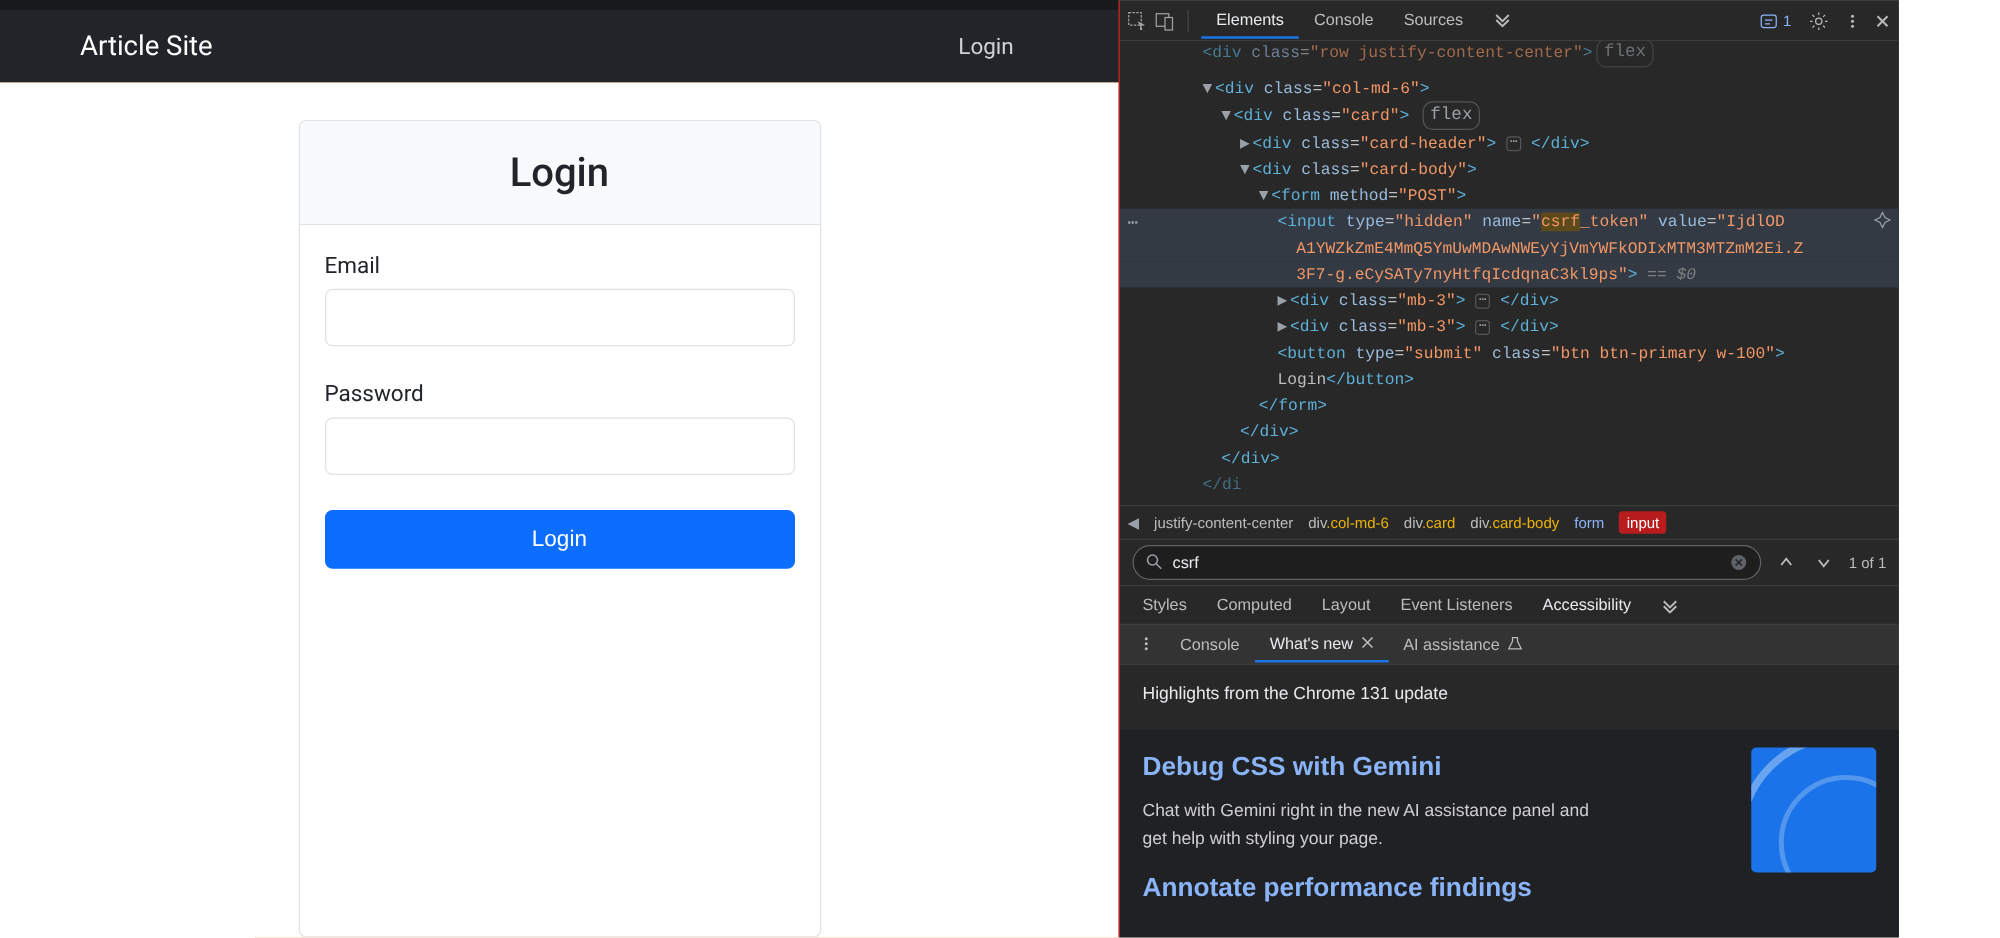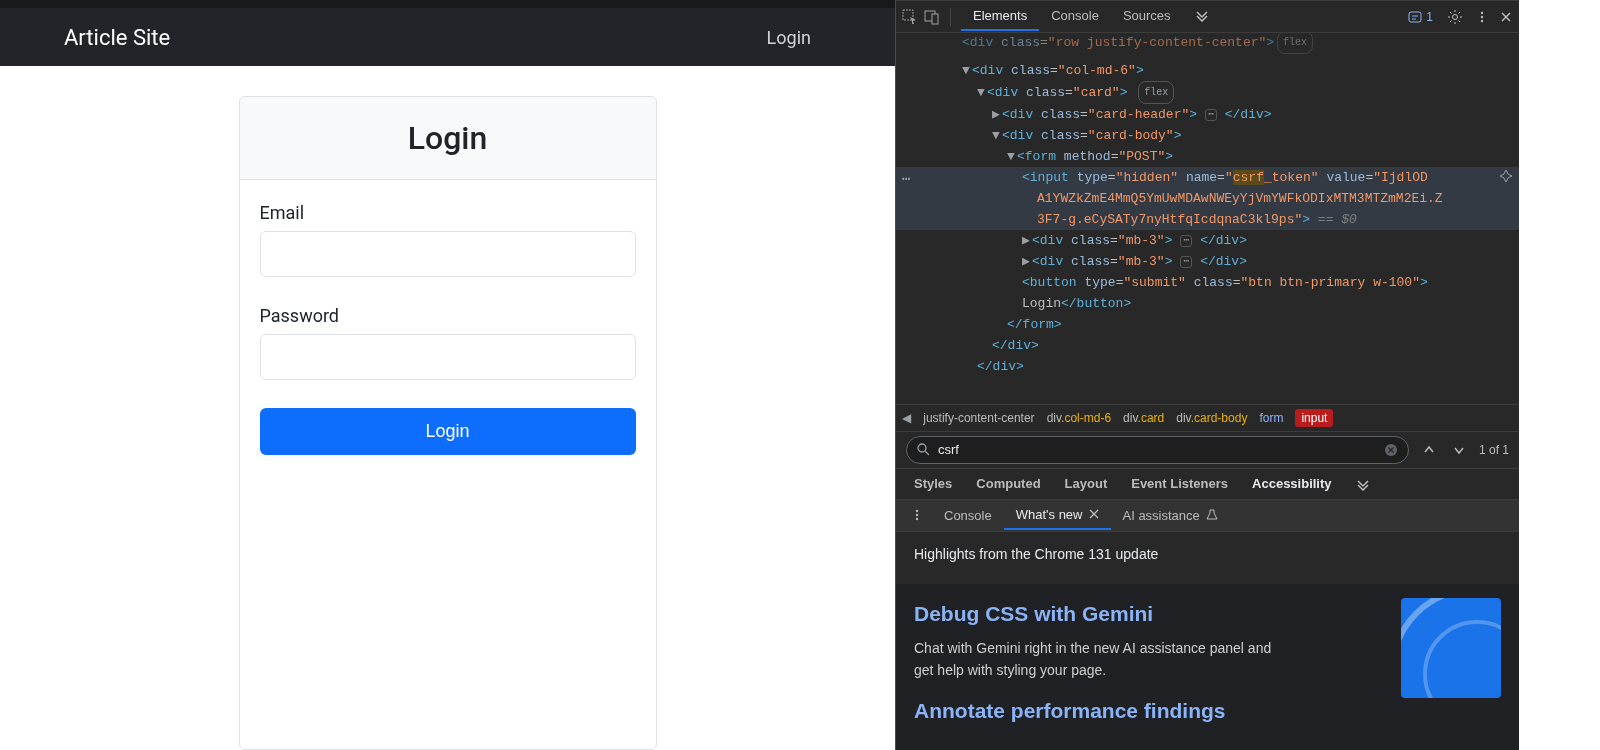--- a/index.html
+++ b/index.html
@@ -31,21 +31,21 @@
 .dt-top .spacer { flex: 1; }
 .issues-badge { display: flex; align-items: center; gap: 4px; color: #8ab4f8; font-size: 12px; }
 
 .dom-tree { flex: 1; background: #282828; padding: 4px 0 4px 6px; font-family: Consolas, "Courier New", monospace; font-size: 13px; line-height: 21px; white-space: nowrap; overflow: hidden; }
 .dom-line { padding: 0 0 0 4px; }
 .ind1 { padding-left: 60px; } .ind2 { padding-left: 75px; } .ind3 { padding-left: 90px; } .ind4 { padding-left: 105px; } .ind5 { padding-left: 120px; }
 .caret { color: #9aa0a6; display: inline-block; width: 10px; }
 .tag-b { color: #5db0d7; }
 .attr-n { color: #9bbbdc; }
 .attr-v { color: #f29766; }
-.pill { display: inline-block; border: 1px solid #555; color: #9aa0a6; border-radius: 8px; padding: 0 5px; font-size: 10px; vertical-align: middle; margin-left: 3px; }
+.pill { display: inline-block; border: 1px solid #555; color: #9aa0a6; border-radius: 8px; padding: 0 5px; font-size: 14px; vertical-align: middle; margin-left: 3px; }
 .ellipsisnode { color: #9aa0a6; display: inline-block; border: 1px solid #555; border-radius: 3px; padding: 0 2px; font-size: 10px; line-height: 10px; vertical-align: middle; }
 .eq0 { color: #7f7f7f; font-style: italic; }
 .highlight-line { position: relative; }
 .highlight-line::before { content: ""; position: absolute; left: -6px; right: 0; top: 0; bottom: 0; background: #333a44; z-index: -1; }
 .highlight-line .dots-left { position: absolute; left: 0px; top: 2px; color: #9aa0a6; font-size: 14px; }
 .matchbg { background: #5c4a1a; color: #f29766; }
 .wrap2 { padding-left: 135px; }
 .wrap2b { padding-left: 135px; }
 .highlight-line .ai-badge { position:absolute; right:6px; top:2px; color:#9aa0a6; }
 
@@ -55,21 +55,21 @@
 .crumb.sel { background: #b91c1c; color: #ffffff; padding: 2px 6px; border-radius: 3px; }
 .crumbs .back { color: #9aa0a6; cursor: pointer; }
 
 .searchbar { display: flex; align-items: center; height: 36px; background: #282828; padding: 0 10px; gap: 10px; }
 .search-input-wrap { flex: 1; display: flex; align-items: center; background: #1e1e1e; border: 1px solid #5f6368; border-radius: 16px; height: 28px; padding: 0 10px; gap: 8px; }
 .search-input { flex: 1; background: transparent; border: none; outline: none; color: #e8eaed; font-size: 13px; }
 .search-count { color: #bcbcbc; font-size: 12px; }
 .search-nav { color: #bcbcbc; cursor: pointer; padding: 0 4px; }
 
 .styles-tabs { display: flex; align-items: center; height: 32px; background: #282828; border-top: 1px solid #3c3c3c; border-bottom: 1px solid #3c3c3c; padding: 0 6px; gap: 0; }
-.styles-tabs .stab { padding: 6px 12px; color: #bcbcbc; cursor: pointer; font-size: 13px; font-weight: bold; }
+.styles-tabs .stab { padding: 6px 12px; color: #bcbcbc; cursor: pointer; font-size: 13px; }
 .styles-tabs .stab.active { color: #e8eaed; }
 
 .drawer-tabs { display: flex; align-items: center; height: 32px; background: #333333; border-bottom: 1px solid #3c3c3c; padding: 0 6px; gap: 0; }
 .drawer-tabs .kebab { color: #bcbcbc; padding: 0 8px; cursor: pointer; }
 .drawer-tabs .dtab { padding: 6px 12px; color: #bcbcbc; cursor: pointer; font-size: 13px; display: flex; align-items: center; gap: 6px; }
 .drawer-tabs .dtab.active { border-bottom: 2px solid #1a73e8; color: #e8eaed; }
 .drawer-tabs .close-x { color: #bcbcbc; cursor: pointer; }
 
 .drawer-body { background: #282828; padding: 12px 18px; color: #e8eaed; font-size: 14px; line-height: 1.55; flex: 0 0 auto; position:relative; }
 .drawer-body .headline { color: #e8eaed; margin-bottom: 18px; font-size: 14px; }
@@ -182,20 +182,21 @@
     <div class="dom-line wrap2 highlight-line" style="z-index:0; position:relative;"><span class="attr-v">A1YWZkZmE4MmQ5YmUwMDAwNWEyYjVmYWFkODIxMTM3MTZmM2Ei.Z</span></div>
     <div class="dom-line wrap2b highlight-line" style="z-index:0; position:relative;"><span class="attr-v">3F7-g.eCySATy7nyHtfqIcdqnaC3kl9ps"</span><span class="tag-b">&gt;</span><span class="eq0"> == $0</span></div>
 
     <div class="dom-line ind5"><span class="caret">▶</span><span class="tag-b">&lt;div</span> <span class="attr-n">class</span>=<span class="attr-v">"mb-3"</span><span class="tag-b">&gt;</span> <span class="ellipsisnode">⋯</span> <span class="tag-b">&lt;/div&gt;</span></div>
     <div class="dom-line ind5"><span class="caret">▶</span><span class="tag-b">&lt;div</span> <span class="attr-n">class</span>=<span class="attr-v">"mb-3"</span><span class="tag-b">&gt;</span> <span class="ellipsisnode">⋯</span> <span class="tag-b">&lt;/div&gt;</span></div>
     <div class="dom-line ind5"><span class="tag-b">&lt;button</span> <span class="attr-n">type</span>=<span class="attr-v">"submit"</span> <span class="attr-n">class</span>=<span class="attr-v">"btn btn-primary w-100"</span><span class="tag-b">&gt;</span></div>
     <div class="dom-line ind5"><span>Login</span><span class="tag-b">&lt;/button&gt;</span></div>
     <div class="dom-line ind4"><span class="tag-b">&lt;/form&gt;</span></div>
     <div class="dom-line ind3"><span class="tag-b">&lt;/div&gt;</span></div>
     <div class="dom-line ind2"><span class="tag-b">&lt;/div&gt;</span></div>
+    <div class="dom-line ind1" style="opacity:0.5;"><span class="tag-b">&lt;/di</span></div>
   </div>
 
   <div class="crumbs">
     <span class="back">◀</span>
     <span class="crumb"><span>justify-content-center</span></span>
     <span class="crumb">div<span class="cls">.col-md-6</span></span>
     <span class="crumb">div<span class="cls">.card</span></span>
     <span class="crumb">div<span class="cls">.card-body</span></span>
     <span class="crumb" style="color:#8ab4f8;">form</span>
     <span class="crumb sel">input</span>

